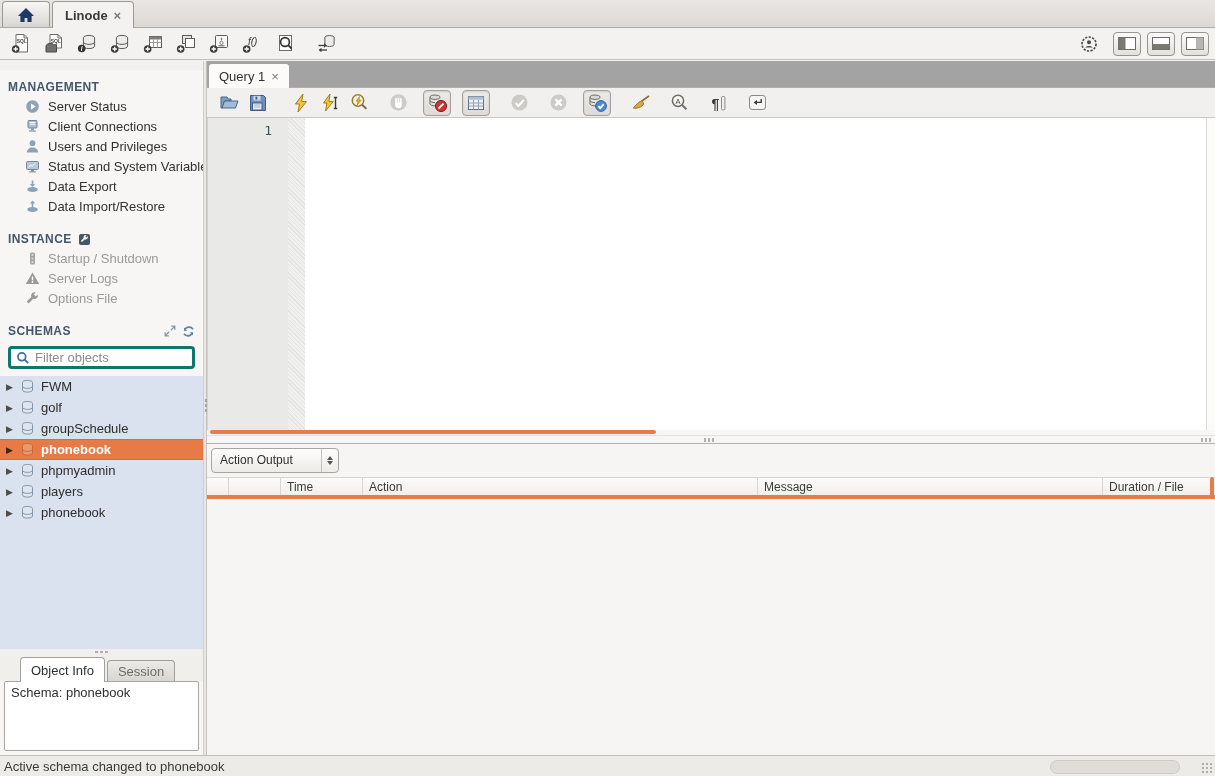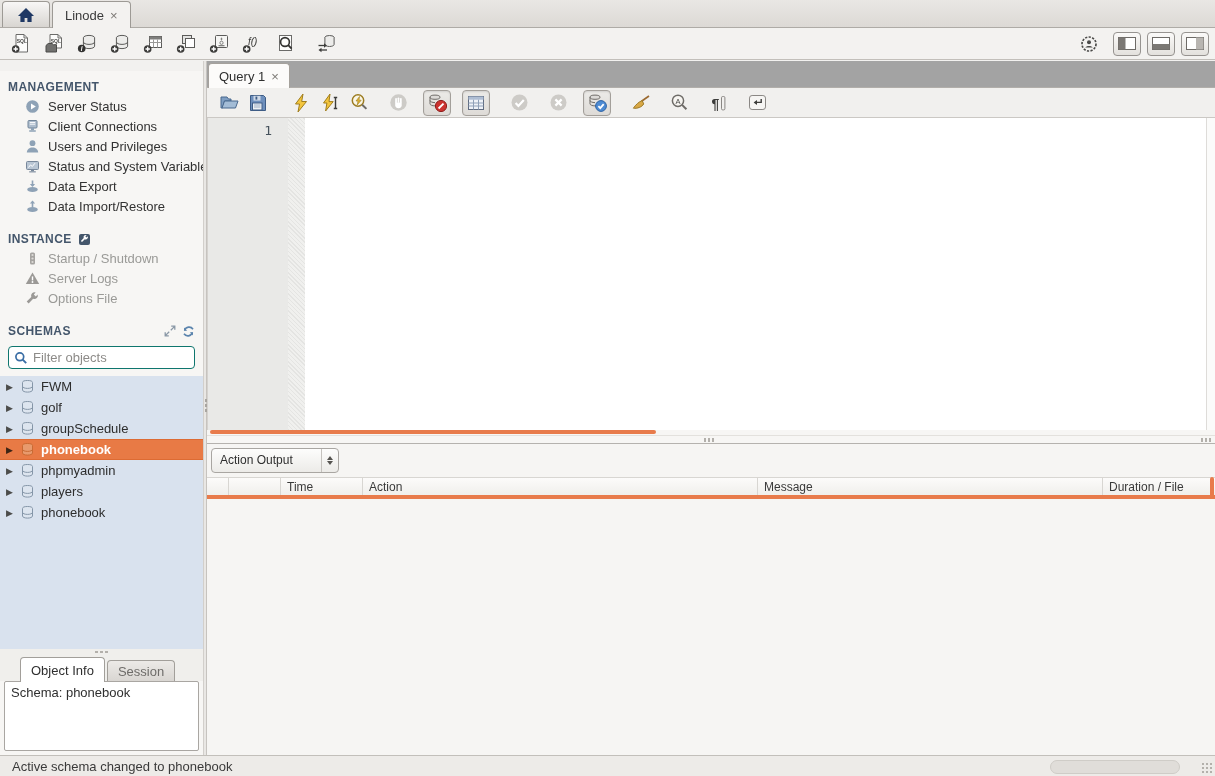--- a/index.html
+++ b/index.html
@@ -2,21 +2,21 @@
 <html><head>
 <meta charset="utf-8">
 <style>
   * { margin:0; padding:0; box-sizing:border-box; }
   html,body { width:1215px; height:776px; }
   body { font-family:"Liberation Sans","DejaVu Sans",sans-serif; font-size:13px; color:#3a3a3a; background:#f2f1ef; overflow:hidden; }
   .app { position:relative; width:1215px; height:776px; background:#f2f1ef; }
 
   
   .tabstrip { position:absolute; top:0; left:0; right:0; height:28px; background:linear-gradient(#e9e7e4,#dcd9d5); border-bottom:1px solid #aeaba6; display:flex; align-items:flex-end; padding-left:2px; }
-  .conn-tab { height:26px; display:flex; align-items:center; gap:6px; padding:0 12px; border:1px solid #9d9a95; border-bottom:none; border-radius:4px 4px 0 0; margin-right:2px; position:relative; }
+  .conn-tab { height:26px; display:flex; align-items:center; gap:6px; padding:0 12px; border:1px solid #9d9a95; border-bottom:none; border-radius:4px 4px 0 0; margin-right:2px; position:relative;font-weight:bold; }
   .conn-tab.inactive { background:linear-gradient(#f8f7f6,#d8d5d1); width:48px; justify-content:center; }
   .conn-tab.active { background:#f3f2f0; margin-bottom:-1px; height:27px; z-index:3; }
   .tab-close { color:#7c7975; font-size:13px; line-height:1; cursor:default; }
 
   
   .main-toolbar { position:absolute; top:28px; left:0; right:0; height:32px; background:#f3f2f0; border-bottom:1px solid #c2bfba; display:flex; align-items:center; padding:0 6px; }
   .mt-btn { width:30px; height:28px; display:flex; align-items:center; justify-content:center; margin-right:3px; }
   .mt-right { margin-left:auto; display:flex; align-items:center; gap:6px; }
   .toggle-btn { width:28px; height:24px; border:1px solid #969390; border-radius:4px; background:linear-gradient(#fbfaf9,#e3e1dd); display:flex; align-items:center; justify-content:center; }
 
@@ -26,21 +26,21 @@
   .v-grip { position:absolute; top:338px; left:0; width:3px; height:16px; display:flex; flex-direction:column; gap:2px; align-items:center; }
   .v-grip i { width:2px; height:3px; background:#a8a5a0; }
 
   .side-section { padding-top:9px; }
   .side-header { display:flex; align-items:center; padding:0 8px 2px 8px; font-size:12px; font-weight:bold; color:#44566b; letter-spacing:.4px; }
   .side-header .hdr-icons { margin-left:auto; display:flex; gap:6px; align-items:center; }
   .side-item { display:flex; align-items:center; gap:8px; height:20px; padding-left:24px; white-space:nowrap; overflow:hidden; font-size:13px; color:#323232; }
   .side-item .ic { width:16px; height:16px; flex:0 0 16px; display:flex; align-items:center; justify-content:center; }
   .side-item.disabled { color:#9a9a97; }
 
-  .filter-box { margin:6px 8px 7px 8px; height:23px; background:#fff; border:1px solid #0f766e; border-radius:4px; display:flex; align-items:center; padding:0 5px; gap:5px; }
+  .filter-box { margin:6px 8px 7px 8px; height:23px; background:#fff; border:3px solid #0f766e; border-radius:4px; display:flex; align-items:center; padding:0 5px; gap:5px; }
   .filter-box input { border:none; outline:none; flex:1; font-size:13px; font-family:inherit; color:#3a3a3a; background:transparent; }
   .filter-box input::placeholder { color:#8d8b88; }
 
   .schema-tree { flex:1; background:#d9e2ee; overflow:hidden; }
   .tree-row { display:flex; align-items:center; height:21px; font-size:13px; color:#2d2d2d; }
   .tree-row .exp { width:10px; margin-left:6px; font-size:9px; color:#4c4c4a; }
   .tree-row .dbic { margin:0 6px 0 4px; display:flex; }
   .tree-row.selected { background:#e87a45; border-top:1px solid #dd6b33; border-bottom:1px solid #dd6b33; color:#fff; font-weight:bold; }
   .tree-row.selected .exp { color:#3c2415; }
 
@@ -86,21 +86,21 @@
   .spin .dn { border-top:4px solid #55534f; }
 
   .output-header { height:18px; display:flex; background:linear-gradient(#fcfbfa,#f0efec); border-top:1px solid #d8d6d2; font-size:12px; color:#3a3a3a; }
   .oh-col { border-right:1px solid #d8d6d2; padding:2px 0 0 6px; white-space:nowrap; overflow:hidden; }
   .oh-c1 { flex:0 0 22px; } .oh-c2 { flex:0 0 52px; } .oh-c3 { flex:0 0 82px; }
   .oh-c4 { flex:0 0 395px; } .oh-c5 { flex:0 0 345px; } .oh-c6 { flex:1; border-right:none; }
   .output-underline { height:4px; background:#e87b4b; }
   .output-vscroll { position:absolute; right:1px; top:33px; width:4px; height:22px; background:#e87b4b; border-radius:2px; }
 
   
-  .statusbar { position:absolute; left:0; right:0; bottom:0; height:21px; background:#edebe8; border-top:1px solid #c2bfba; display:flex; align-items:center; padding-left:12px; font-size:13px; color:#3a3a3a; }
+  .statusbar { position:absolute; left:0; right:0; bottom:0; height:21px; background:#edebe8; border-top:1px solid #c2bfba; display:flex; align-items:center; padding-left:4px; font-size:13px; color:#3a3a3a; }
   .status-pill { position:absolute; right:35px; top:4px; width:130px; height:14px; border-radius:7px; background:#e0ddd9; border:1px solid #cfccc7; }
   .corner-grip { position:absolute; right:2px; bottom:2px; width:12px; height:12px; background-image:radial-gradient(#b3b0ab 35%,transparent 36%); background-size:4px 4px; }
 
   svg { display:block; }
 </style>
 </head>
 <body>
 
 <div class="app">
 

